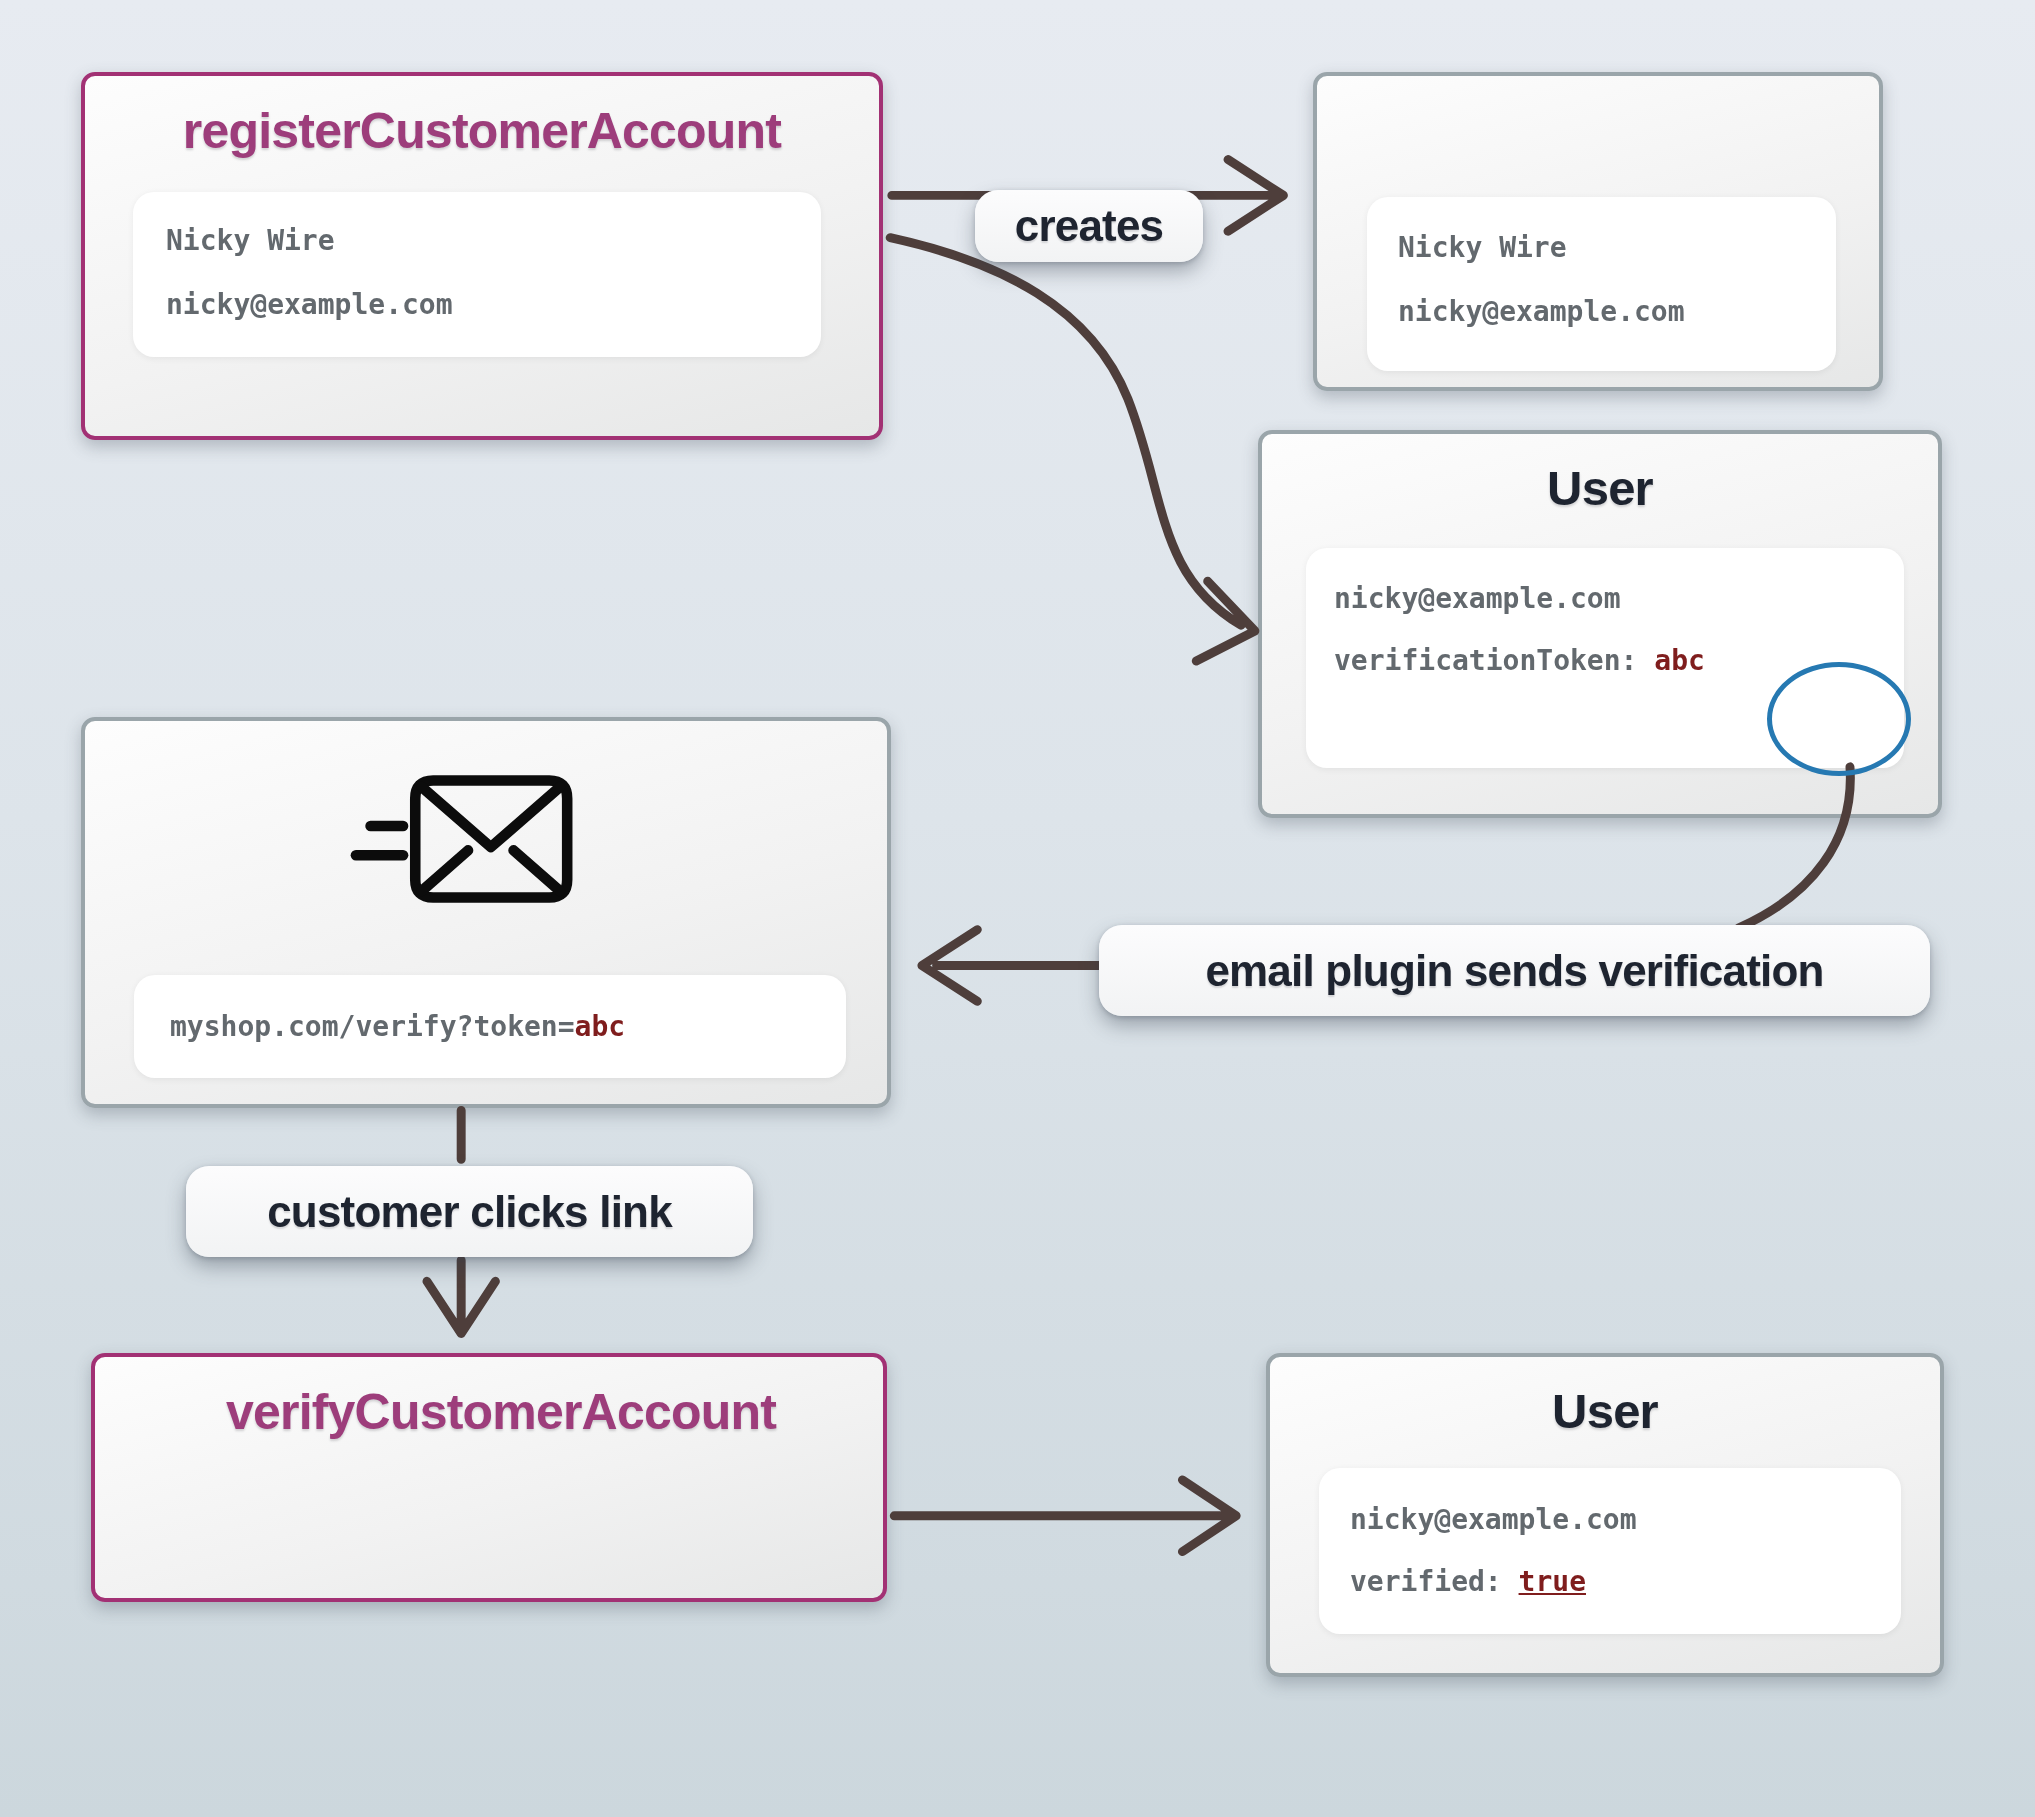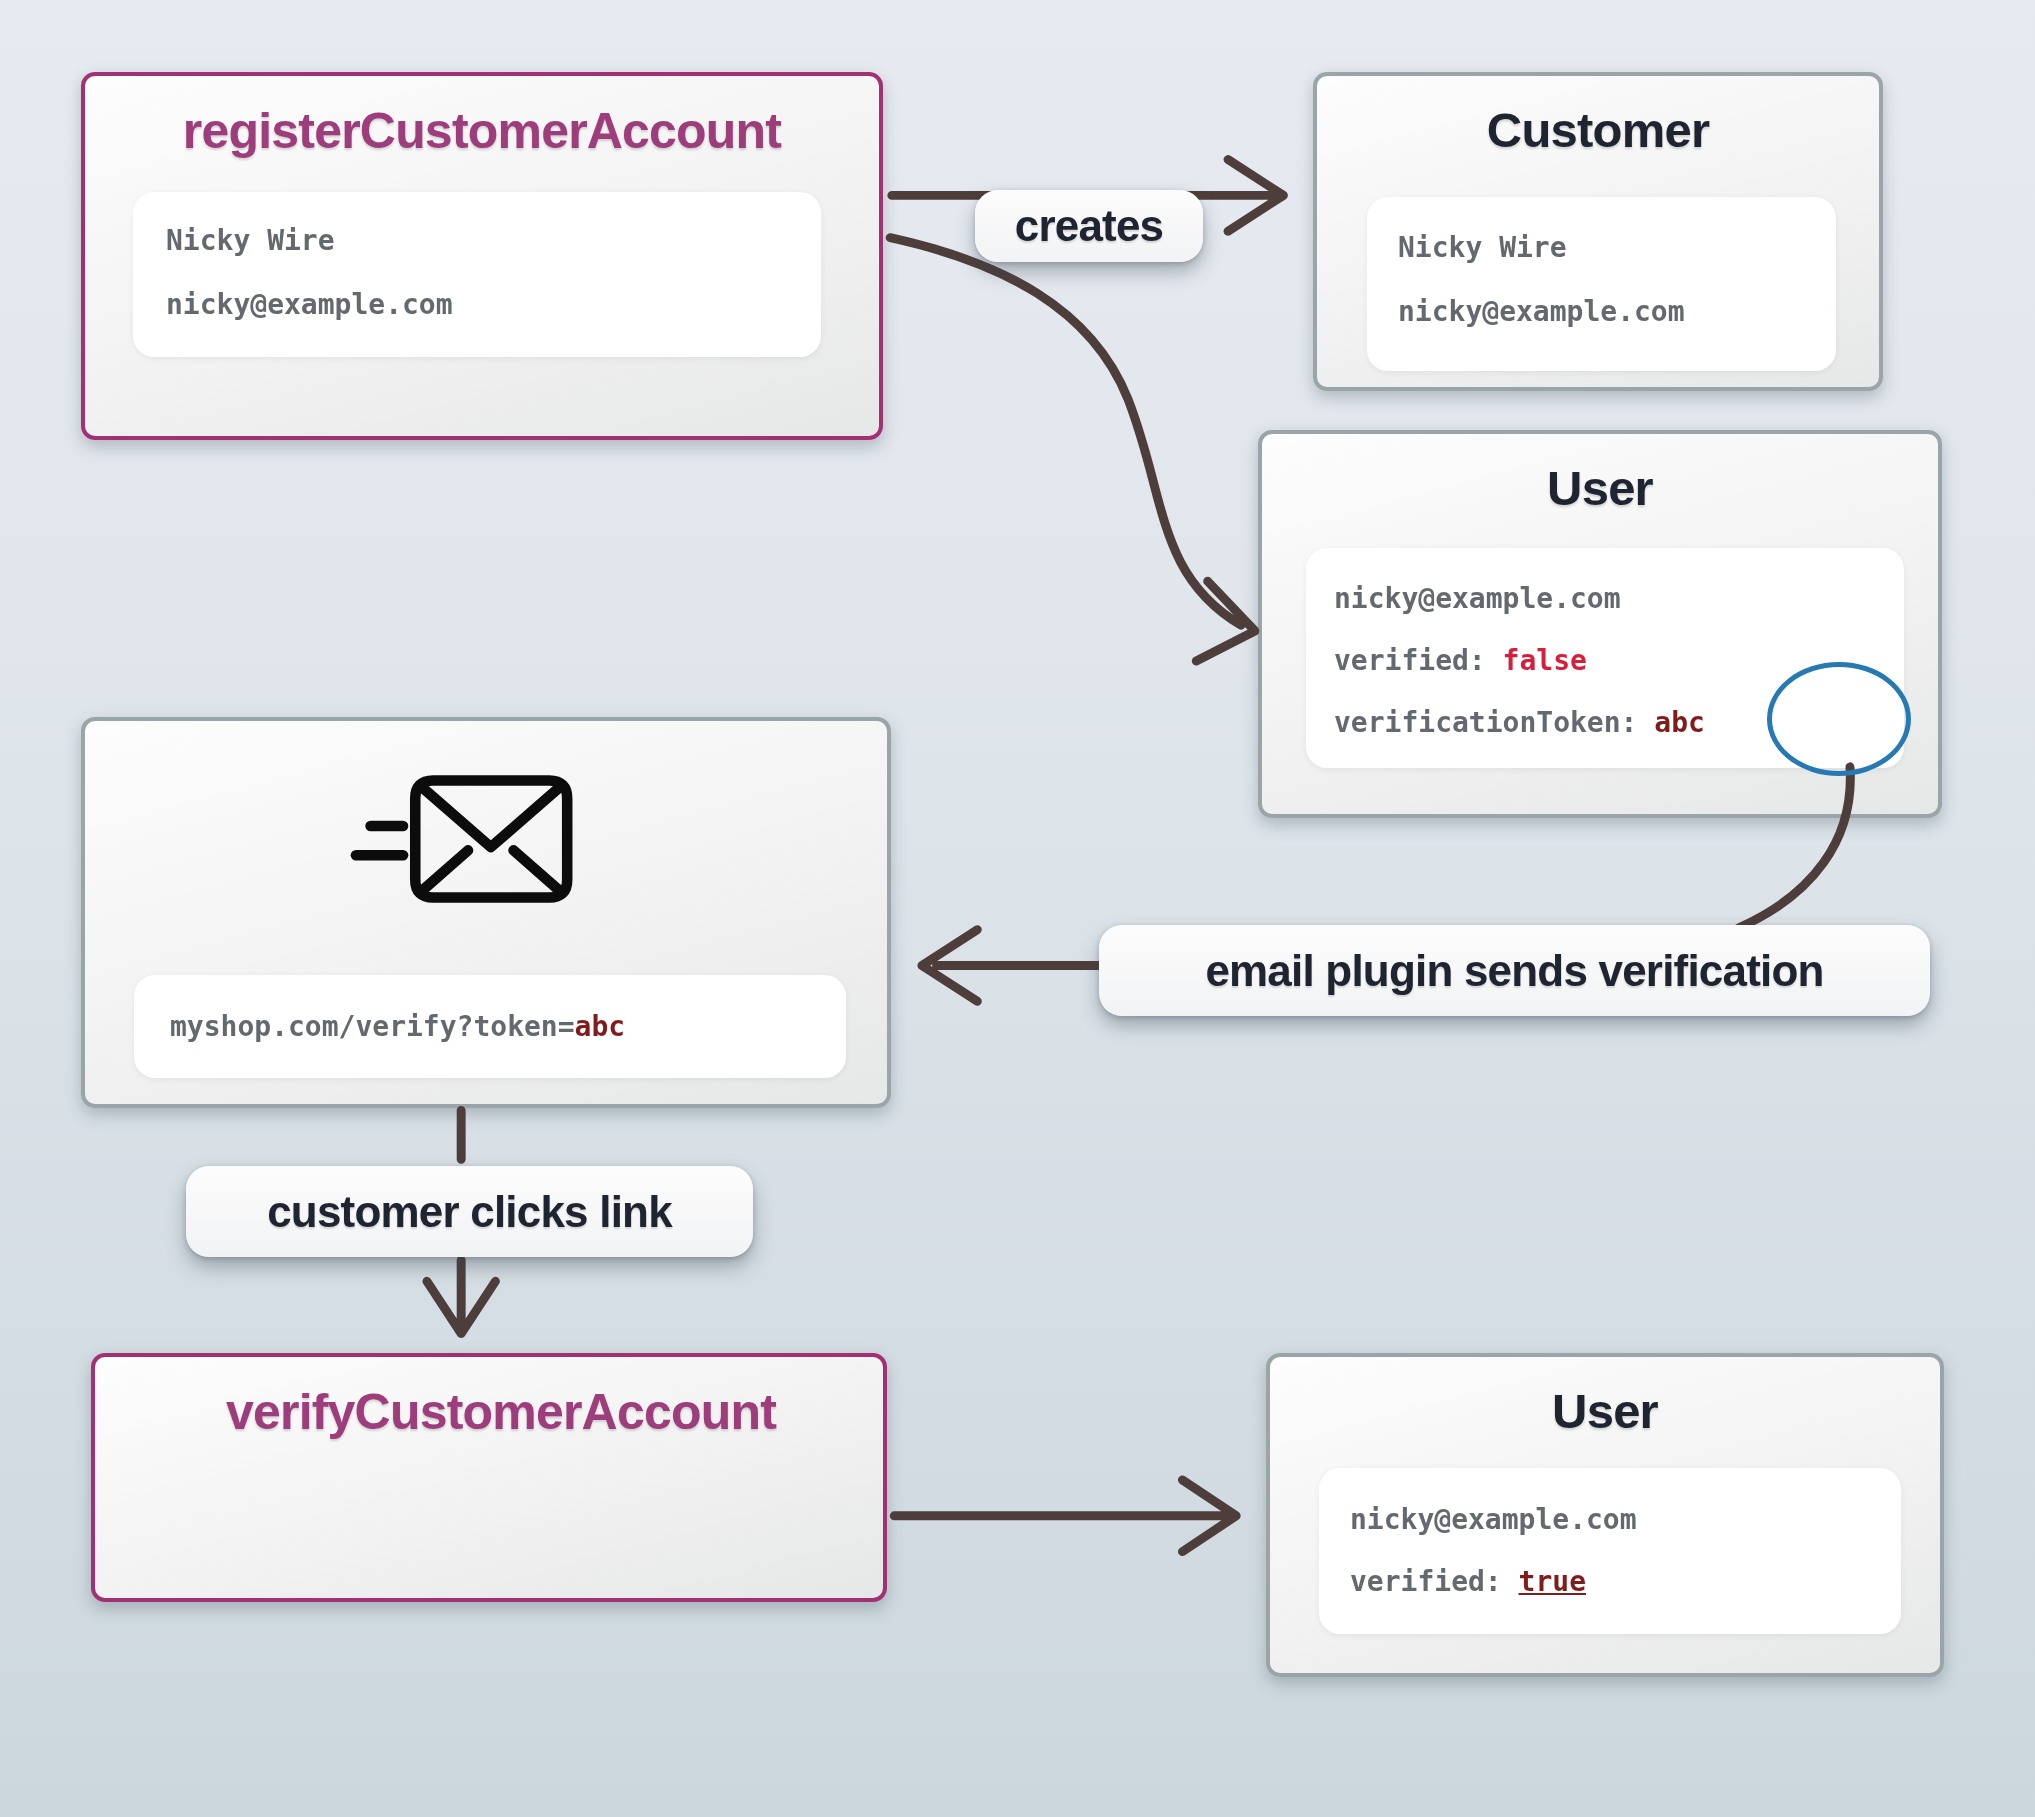--- a/index.html
+++ b/index.html
@@ -65,34 +65,32 @@
 
 <div class="node purple" style="left:81px;top:72px;width:802px;height:368px;">
   <div class="node-title purple-t">registerCustomerAccount</div>
   <div class="card" style="left:48px;top:116px;width:688px;height:165px;padding:18px 0 0 33px;">
     <div class="code">Nicky Wire</div>
     <div class="code" style="line-height:65px;">nicky@example.com</div>
   </div>
 </div>
 
 <div class="node gray" style="left:1313px;top:72px;width:570px;height:319px;">
-  <div class="node-title">Customer</div>
   <div class="card" style="left:50px;top:121px;width:469px;height:174px;padding:19.5px 0 0 31px;">
     <div class="code">Nicky Wire</div>
     <div class="code" style="line-height:65px;">nicky@example.com</div>
   </div>
 </div>
 
 <div class="pill" style="left:975px;top:190px;width:228px;height:72px;">creates</div>
 
 <div class="node gray" style="left:1258px;top:430px;width:684px;height:388px;">
   <div class="node-title">User</div>
   <div class="card" style="left:44px;top:114px;width:598px;height:220px;padding:19.5px 0 0 28px;">
     <div class="code">nicky@example.com</div>
-    <div class="code"><span>verified:</span><span class="red ml">false</span></div>
     <div class="code"><span>verificationToken:</span><span class="blue ml">abc</span></div>
   </div>
 </div>
 <div class="token-circle"></div>
 
 <div class="node gray" style="left:81px;top:717px;width:810px;height:391px;">
   <div class="icon-wrap" style="left:261px;top:53px;">
     <svg width="236" height="130" viewBox="0 0 290 160" fill="none" stroke="#0c0c0c" stroke-width="13" stroke-linecap="round" stroke-linejoin="round">
       <path d="M 107 8 H 250 Q 272 8 272 30 V 130 Q 272 152 250 152 H 107 Q 85 152 85 130 V 30 Q 85 8 107 8"></path>
       <path d="M 93 16 L 178 90 L 263 16"></path>

